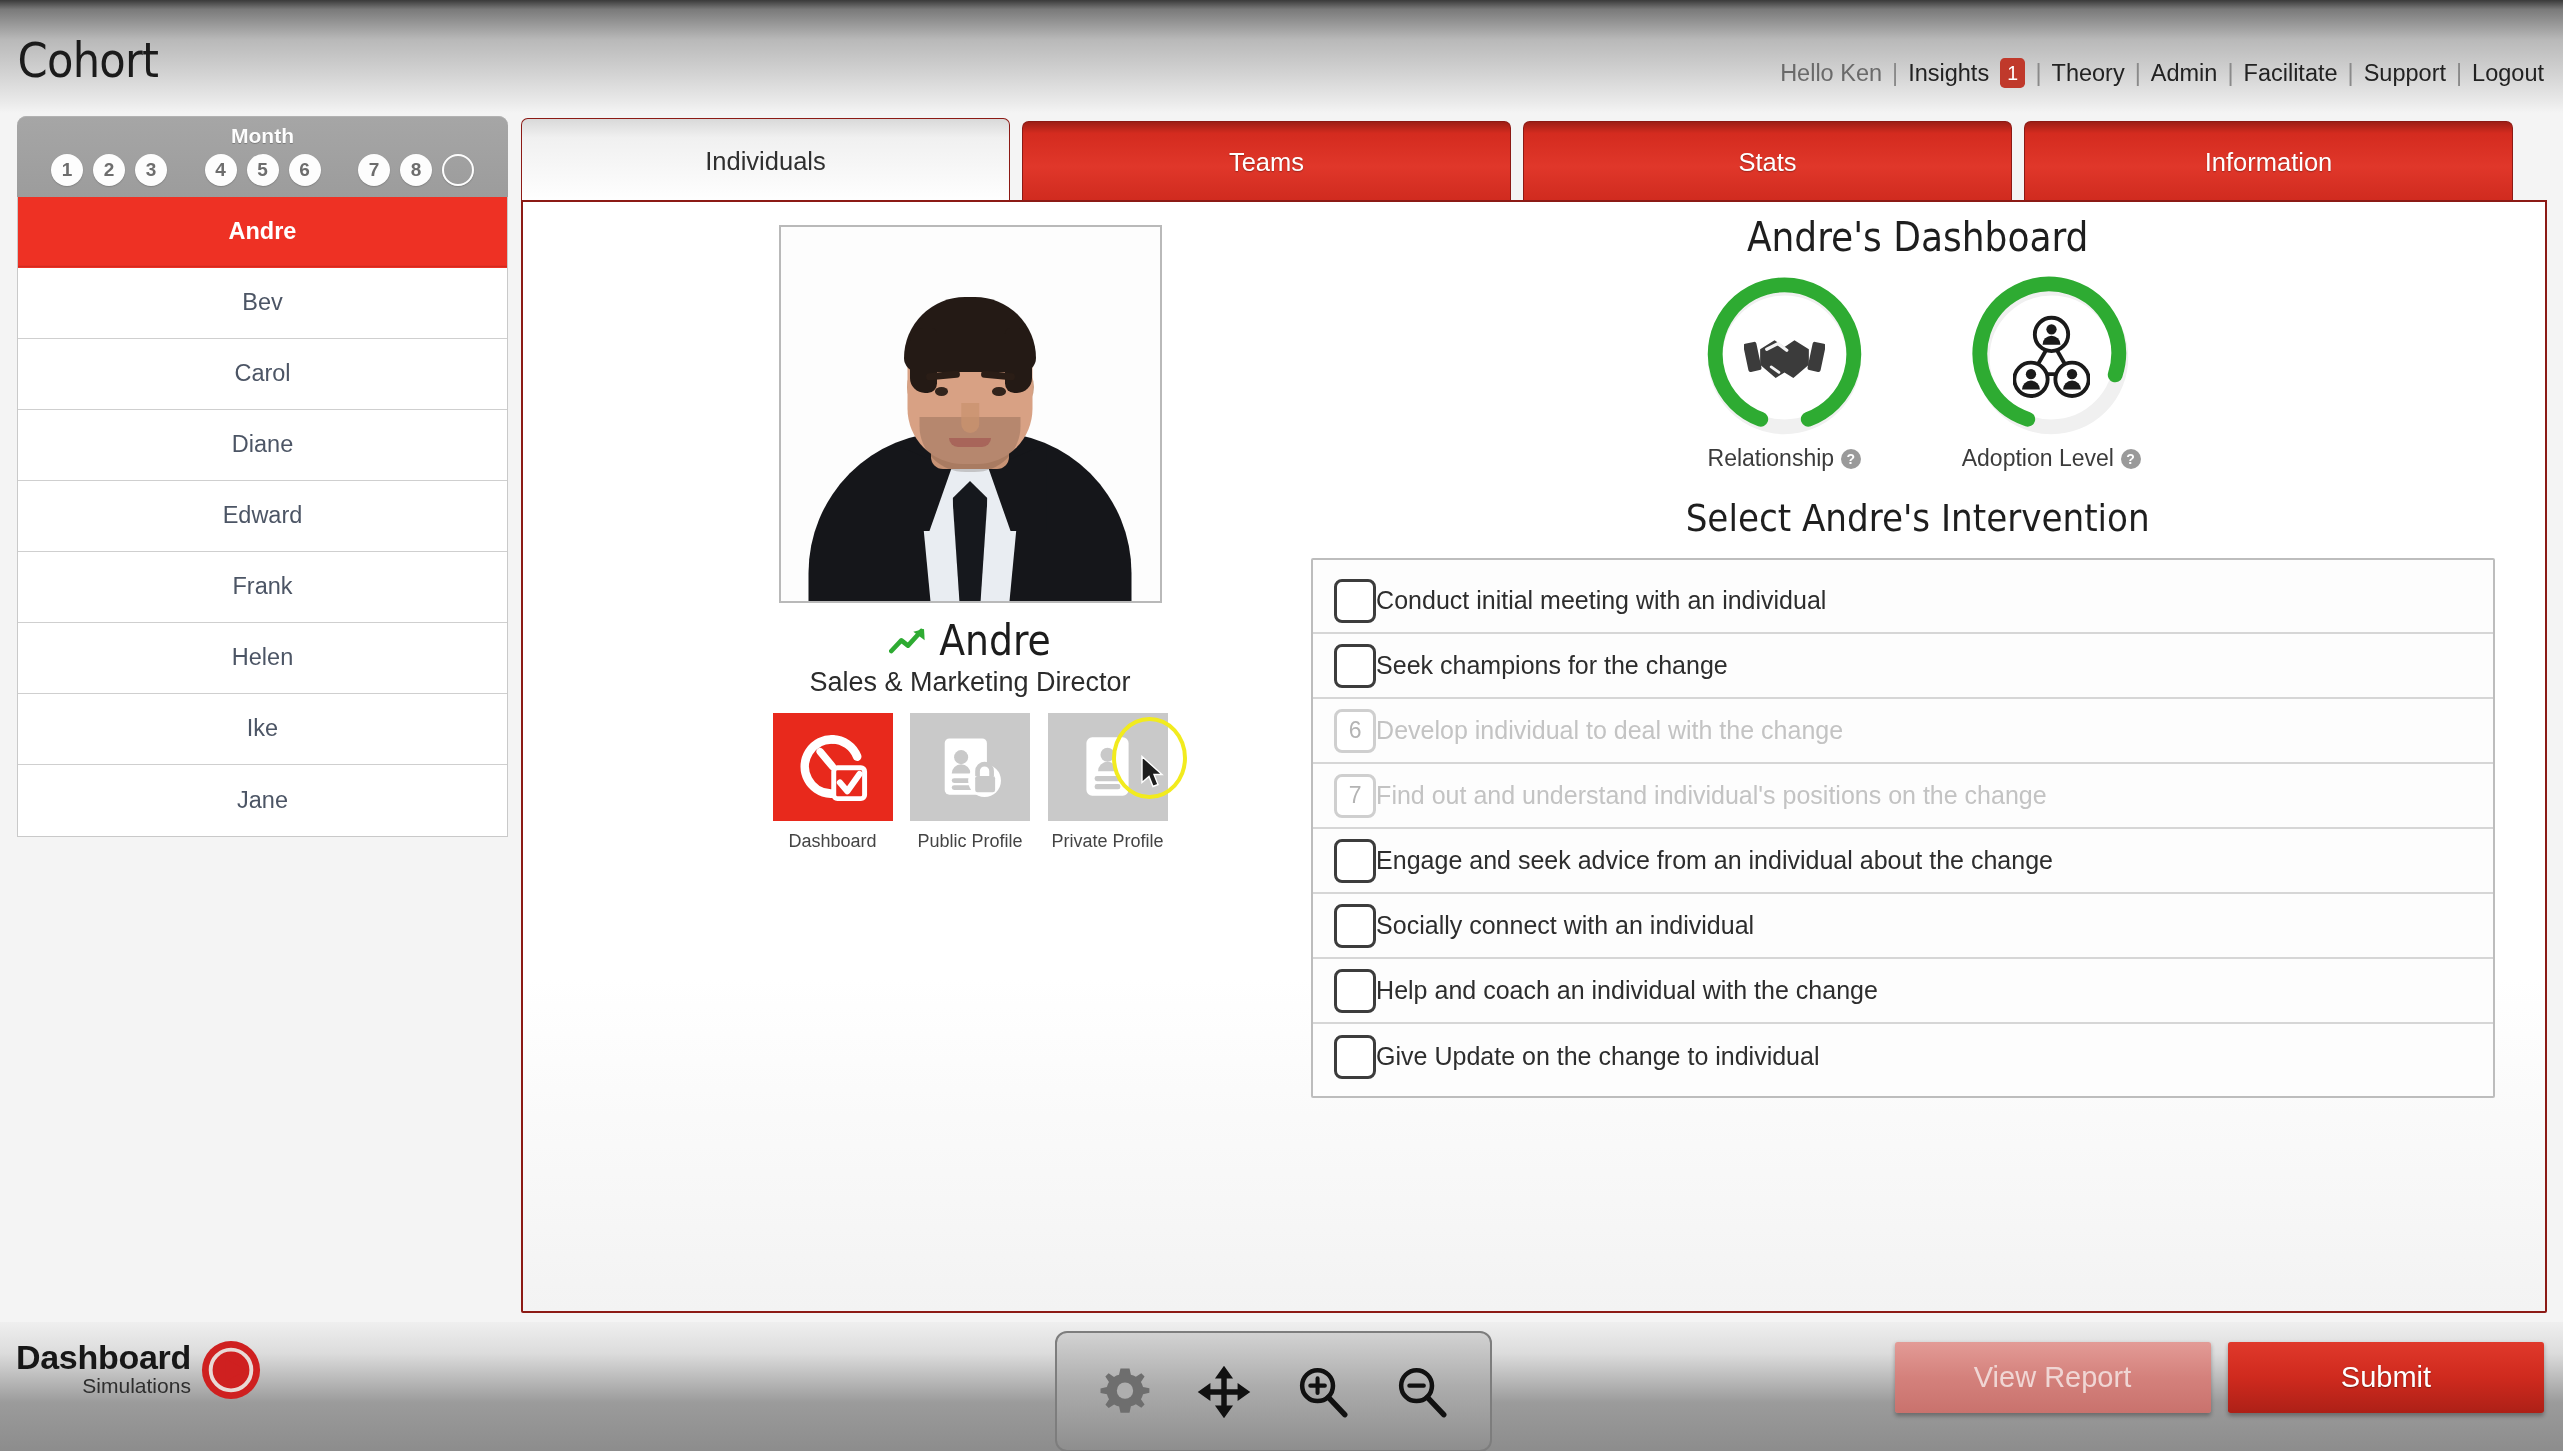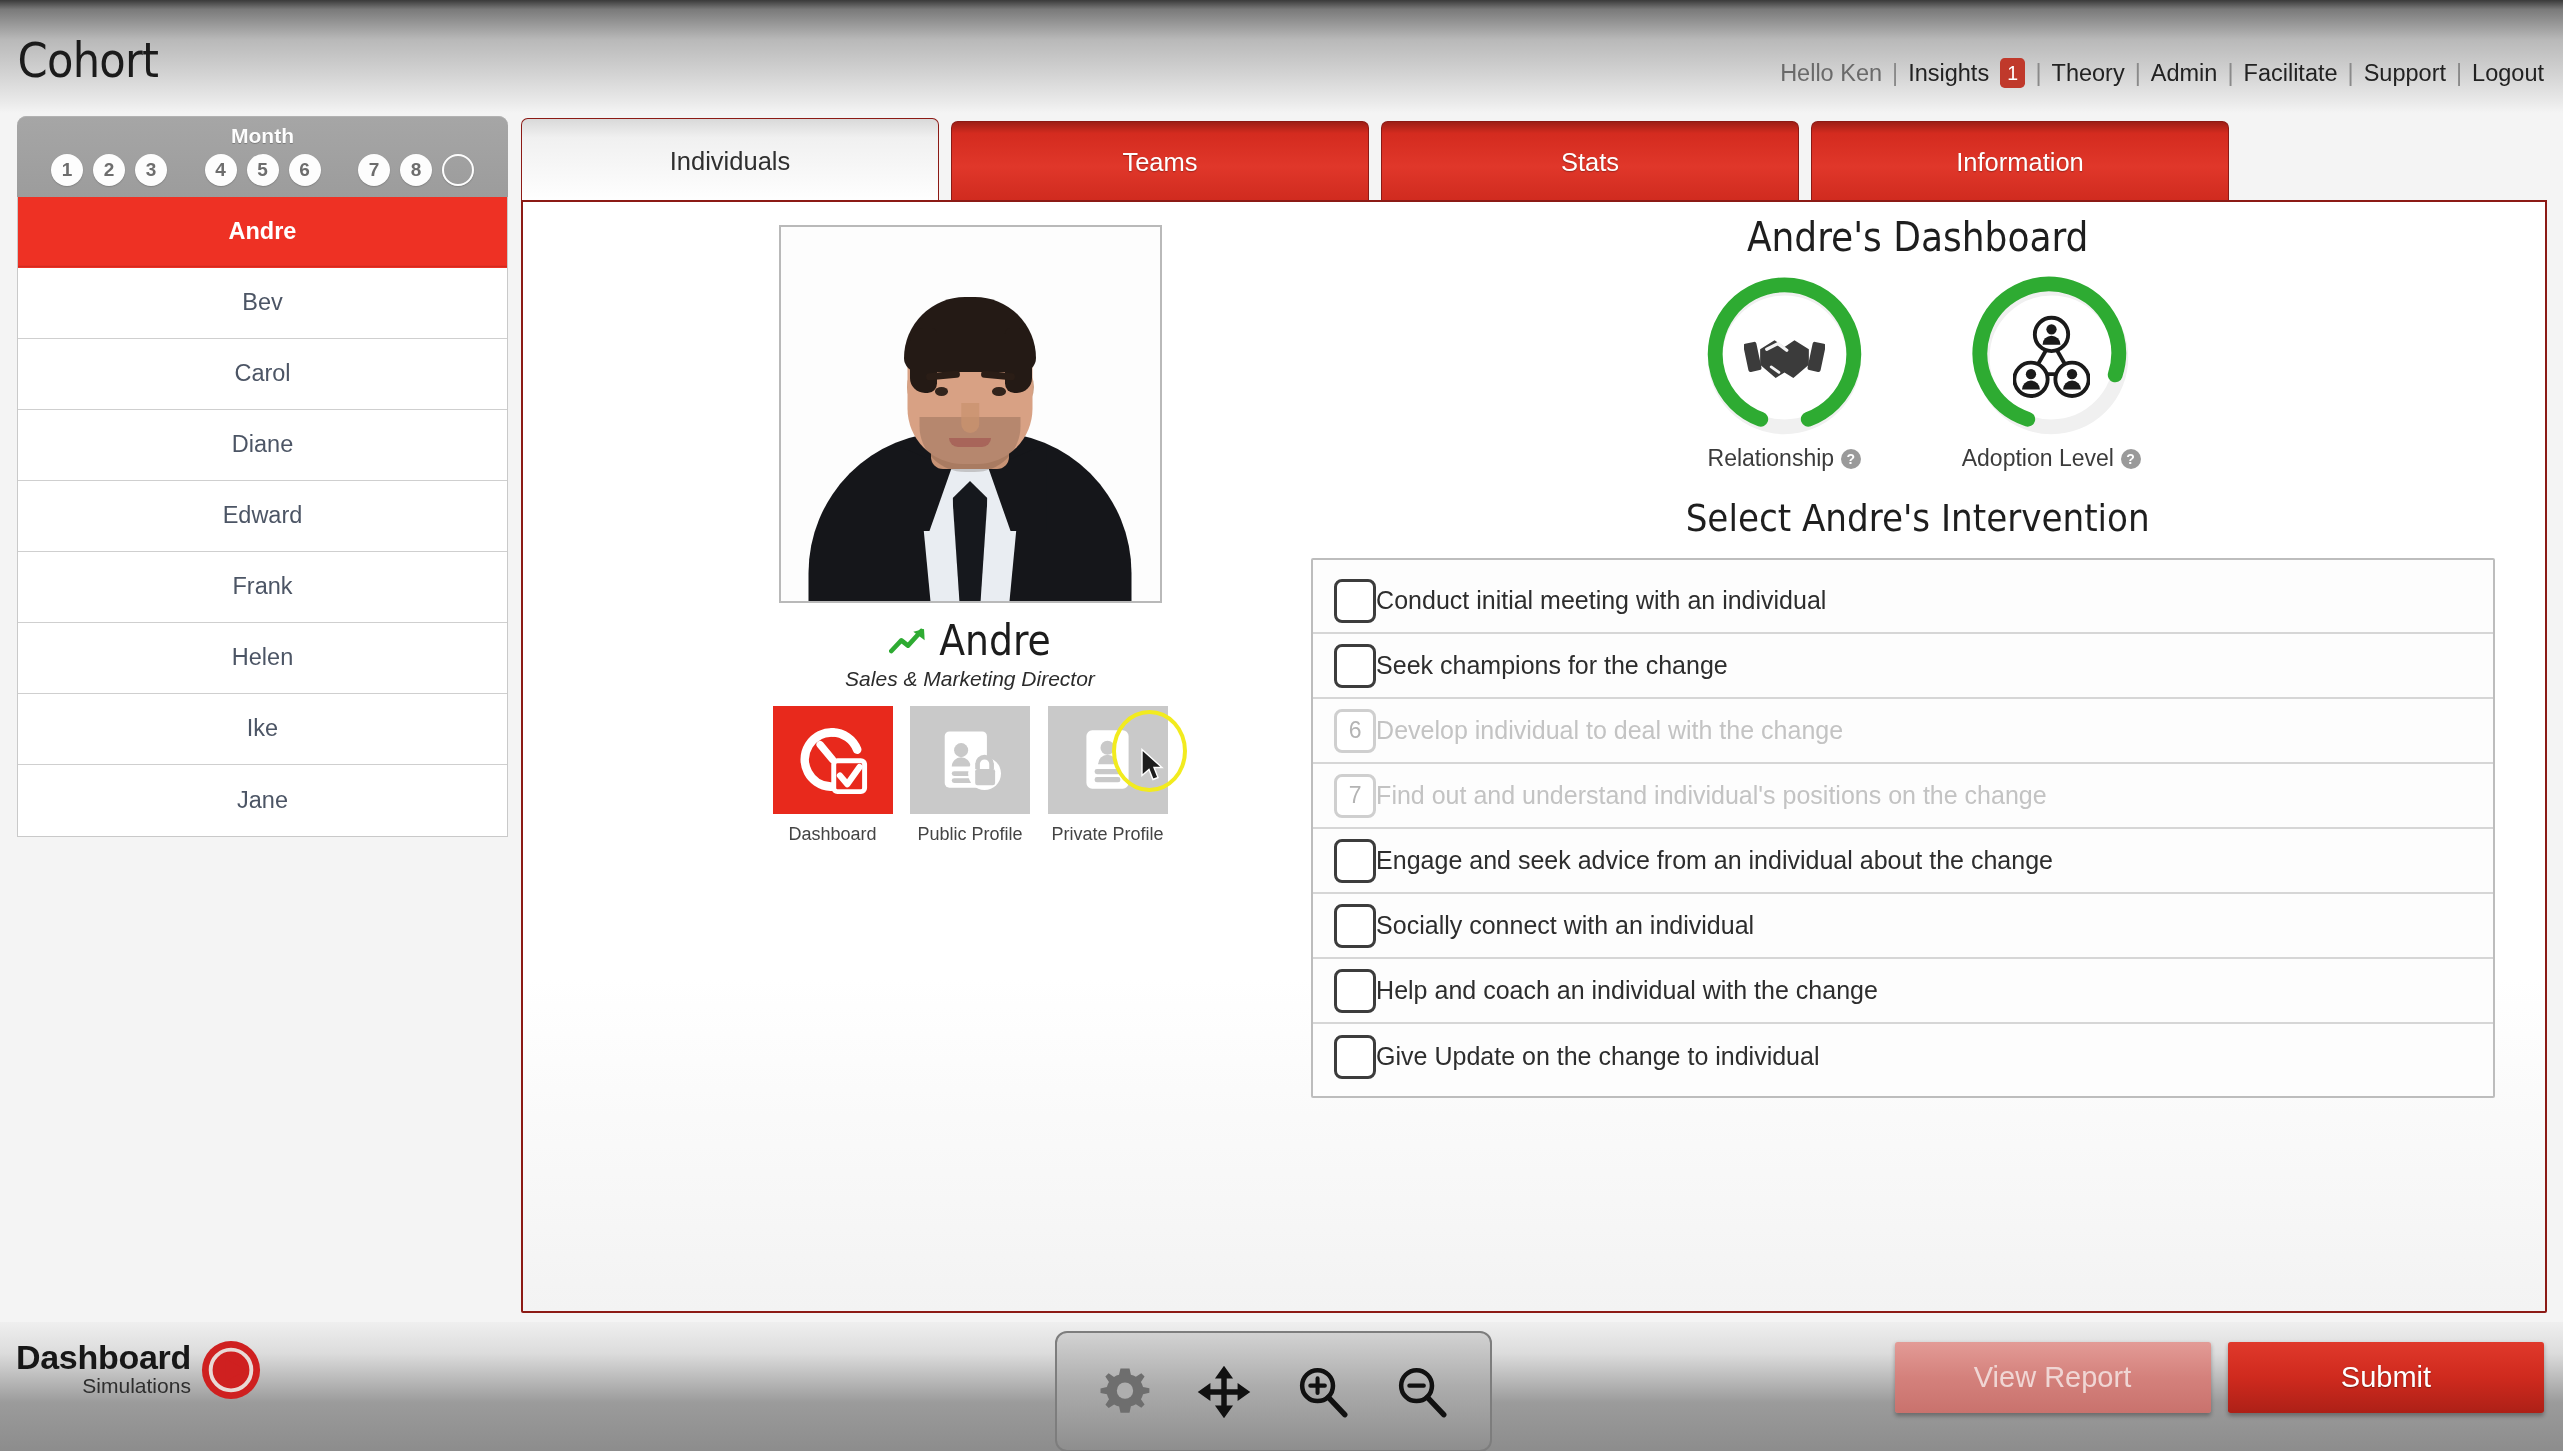--- a/index.html
+++ b/index.html
@@ -81,21 +81,21 @@
     border-bottom: 1.3px solid #ee3124;
     box-shadow: inset 0 -1.3px 0 rgba(0,0,0,.12);
   }
 
   
   #tabbar {
     position: absolute; left: 521px; top: 118px;
     display: flex; gap: 12px; align-items: flex-end;
   }
   .tab {
-    width: 418px; height: 82px;
+    width: 489px; height: 82px;
     display: flex; align-items: center; justify-content: center;
     font-size: 25.5px; border-radius: 6.7px 6.7px 0 0;
     position: relative;
   }
   .tab.active {
     background: linear-gradient(to bottom, #d9d9d9 0%, #f0f0f0 22%, #ffffff 100%);
     color: #2f2f2f; border: 1.3px solid #8c1a15; border-bottom: none;
     height: 85px;
   }
   .tab.inactive {
@@ -190,21 +190,21 @@
     width: 101px; height: 55px; border-radius: 0 0 46px 46px;
     background: rgba(50,34,26,.20);
   }
 
   #name-row {
     display: flex; align-items: center; justify-content: center;
     gap: 12px; margin-top: 13.4px;
   }
   #trend-icon { width: 38px; height: 28px; }
   #person-name { font-size: 42px; color: #1c1c1c; font-family: "DejaVu Sans Condensed","Liberation Sans",sans-serif; }
-  #person-role { text-align: center; font-size: 21px; color: #2b2b2b; margin-top: 1.3px; font-style: italic; }
+  #person-role { text-align: center; font-size: 27px; color: #2b2b2b; margin-top: 1.3px; }
 
   #icon-row {
     display: flex; align-items: flex-start; justify-content: center;
     gap: 17.5px; margin-top: 15px; position: relative;
   }
   .icon-item { width: 120px; display: flex; flex-direction: column; align-items: center; }
   .icon-tile {
     width: 120px; height: 108px; display: flex; align-items: center; justify-content: center;
     background: #c9c9c9;
   }

